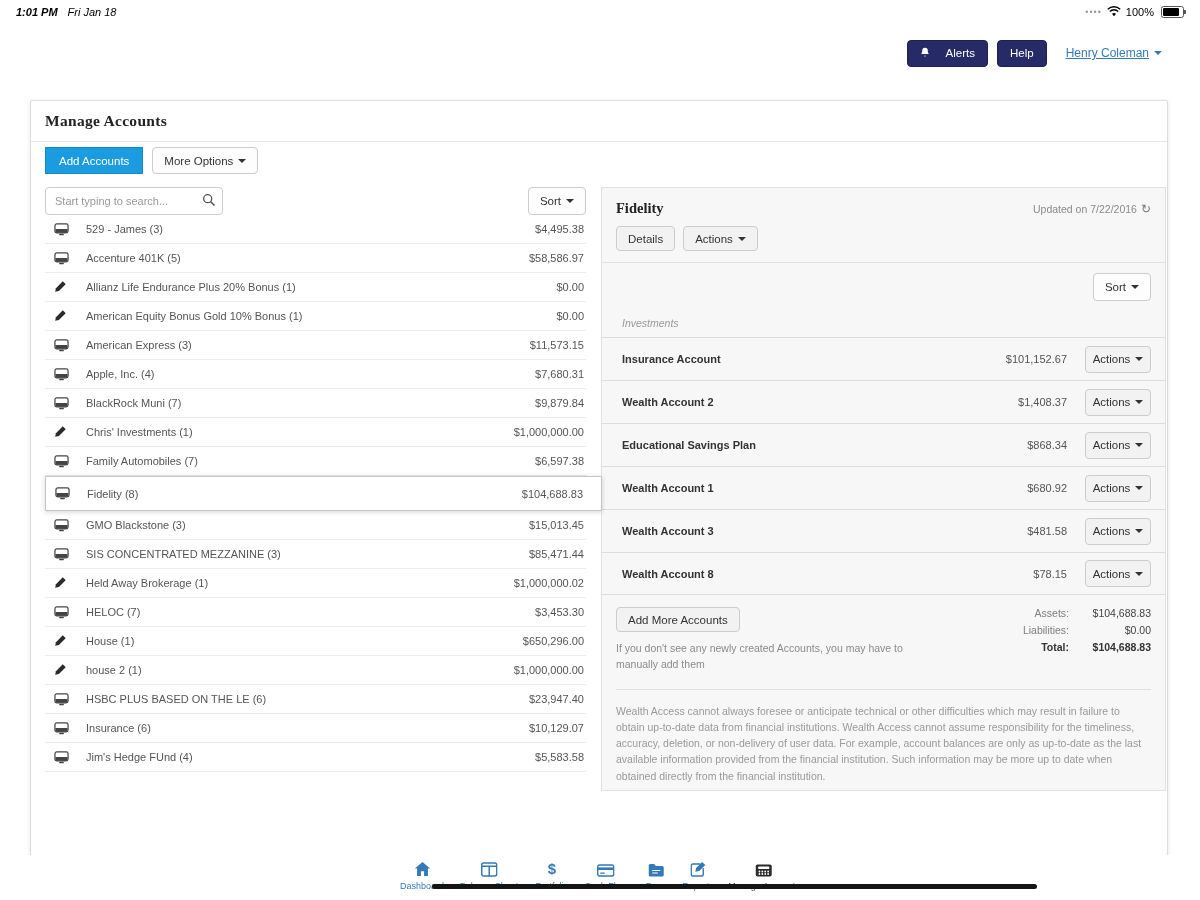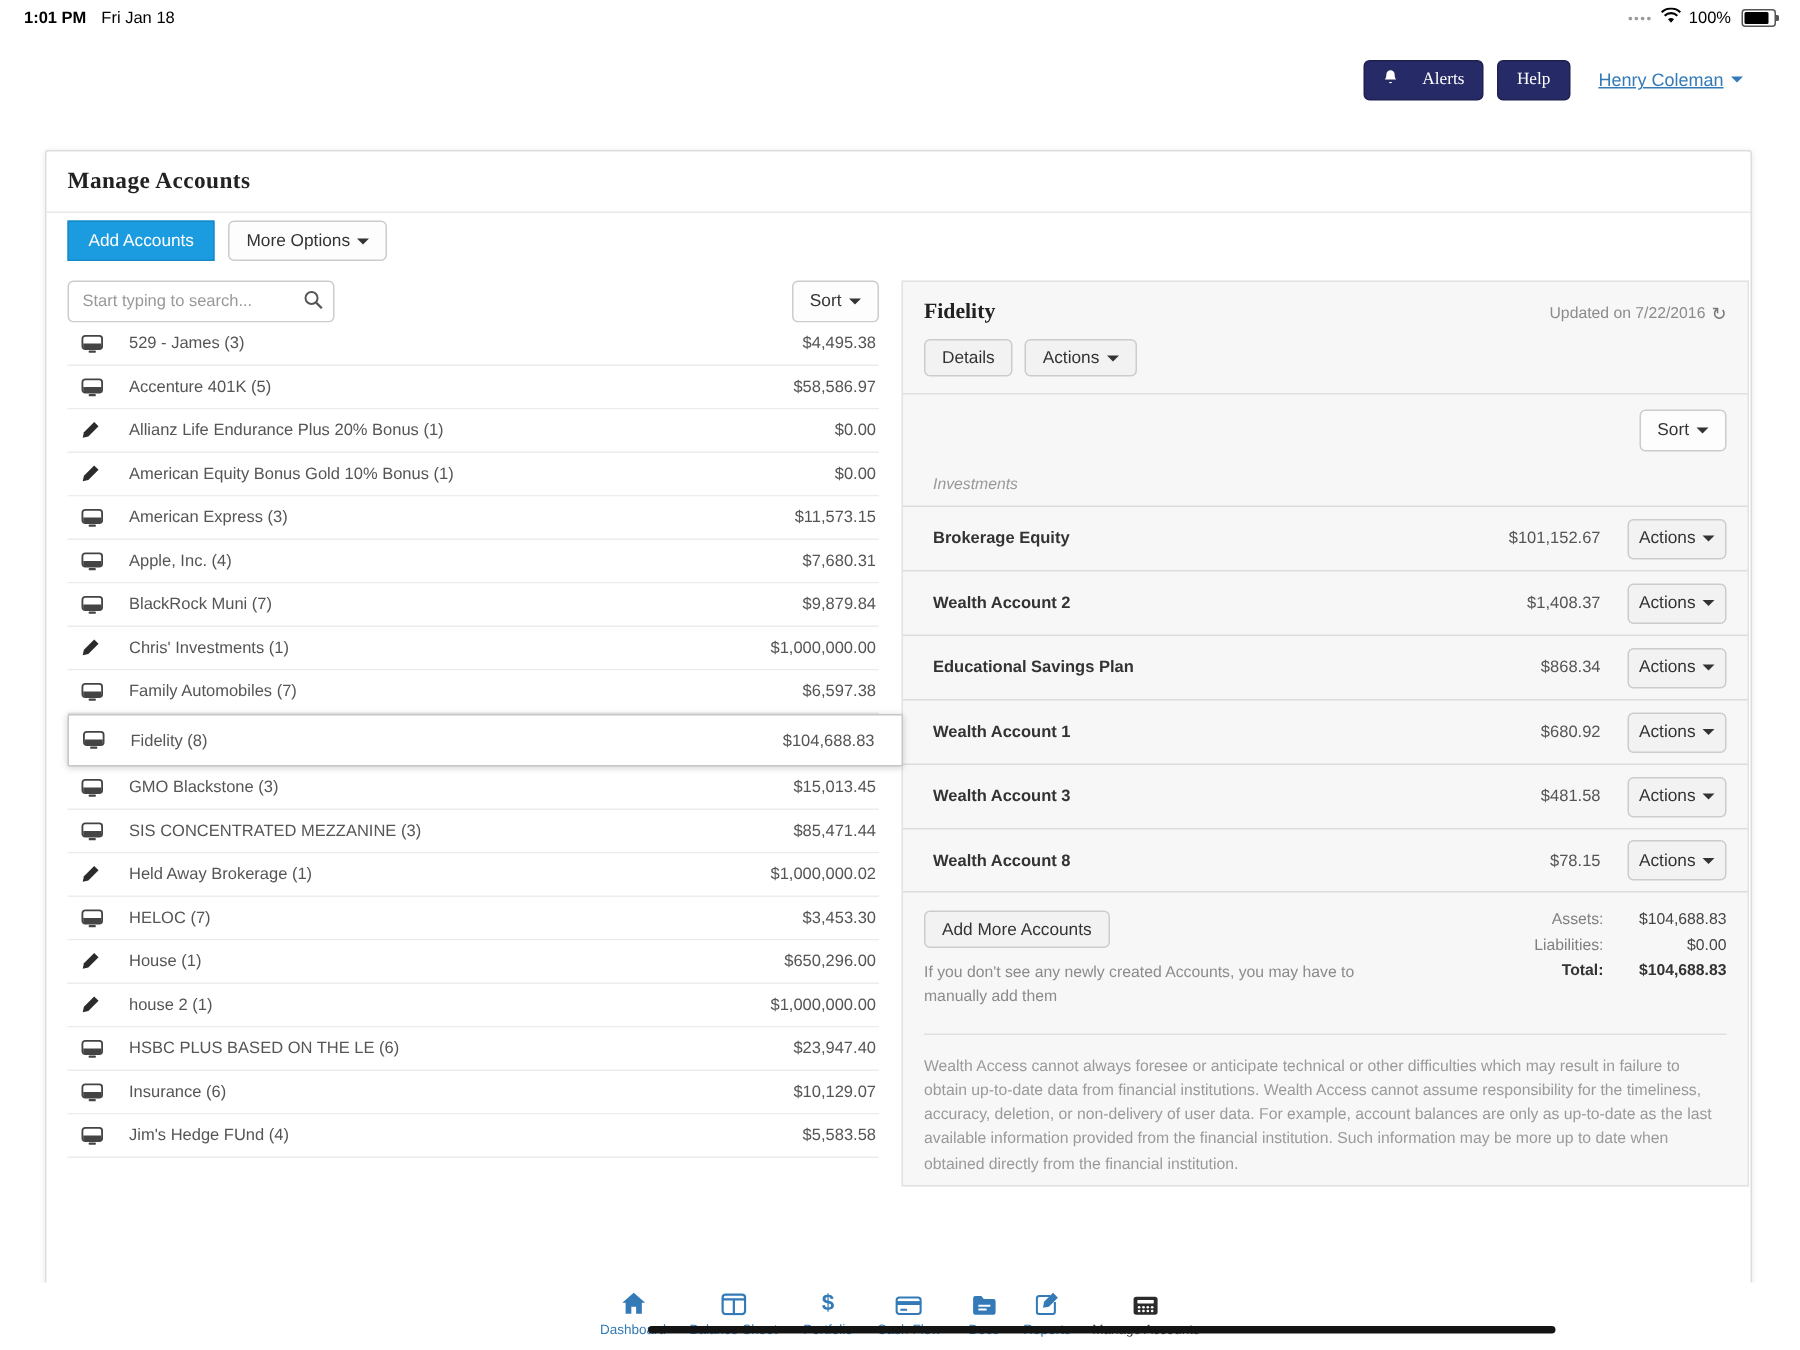--- a/index.html
+++ b/index.html
@@ -4,31 +4,31 @@
 <style>
   html,body{margin:0;padding:0;}
   body{
     width:1200px;height:900px;position:relative;overflow:hidden;
     background:#fff;font-family:"Liberation Sans",sans-serif;color:#333;
     -webkit-font-smoothing:antialiased;
   }
   
   .status-bar{position:absolute;top:0;left:0;right:0;height:24px;display:flex;align-items:center;
     padding:0 16px;box-sizing:border-box;font-size:11px;color:#000;font-weight:bold;}
-  .sb-left{display:flex;gap:10px;align-items:center;}
+  .sb-left{display:flex;gap:10px;align-items:center;font-style:italic;}
   .sb-right{margin-left:auto;display:flex;align-items:center;gap:5px;font-weight:normal;}
   .sb-dots{color:#9a9a9a;font-size:9px;letter-spacing:1px;}
   .battery{display:inline-block;width:21px;height:10px;border:1px solid #555;border-radius:2.5px;position:relative;margin-left:2px;}
   .battery .fill{position:absolute;left:1px;top:1px;bottom:1px;width:16px;background:#000;border-radius:1px;}
   .battery:after{content:"";position:absolute;right:-3px;top:2.5px;width:2px;height:4px;background:#555;border-radius:0 1px 1px 0;}
   
   .app-header{position:absolute;top:24px;left:0;right:0;height:58px;background:#fff;
     display:flex;align-items:center;justify-content:flex-end;padding-right:38px;box-sizing:border-box;gap:9px;}
   .btn-navy{background:#262b67;color:#fff;border:1px solid #1d2150;border-radius:4px;height:27px;
-    padding:0 12px;font-size:11.5px;display:inline-flex;align-items:center;gap:16px;cursor:pointer;font-family:Liberation Serif, serif;}
+    padding:0 12px;font-size:11.5px;display:inline-flex;align-items:center;gap:16px;cursor:pointer;}
   .user-link{color:#337ab7;font-size:12px;text-decoration:underline;margin-left:10px;display:inline-flex;align-items:center;cursor:pointer;}
   .caret{display:inline-block;width:0;height:0;border-left:4px solid transparent;border-right:4px solid transparent;
     border-top:4px solid currentColor;margin-left:5px;vertical-align:middle;}
   
   .main-card{position:absolute;top:100px;left:30px;width:1138px;height:758px;background:#fff;
     border:1px solid #ddd;border-radius:2px;box-shadow:0 1px 4px rgba(0,0,0,.10);box-sizing:border-box;}
   .card-title{position:absolute;left:14px;top:11px;font-family:"Liberation Serif",serif;
     font-size:15.5px;font-weight:bold;color:#222;letter-spacing:.3px;}
   .card-divider{position:absolute;top:40px;left:0;right:0;height:1px;background:#e8e8e8;}
   .toolbar{position:absolute;top:46px;left:14px;display:flex;gap:9px;}
@@ -425,21 +425,21 @@
       <button class="btn-default" style="height:28px">
         <span>Sort</span>
         <span class="caret"></span>
       </button>
     </div>
     <div class="dp-section-hdr">Investments</div>
 
     <div class="inv-rows">
 
         <div class="inv-row">
-          <span class="inv-name">Brokerage Equity</span>
+          <span class="inv-name">Insurance Account</span>
           <span class="inv-value">$101,152.67</span>
           <button class="btn-default inv-actions">
             <span>Actions</span>
             <span class="caret"></span>
           </button>
         </div>
 
         <div class="inv-row">
           <span class="inv-name">Wealth Account 2</span>
           <span class="inv-value">$1,408.37</span>

